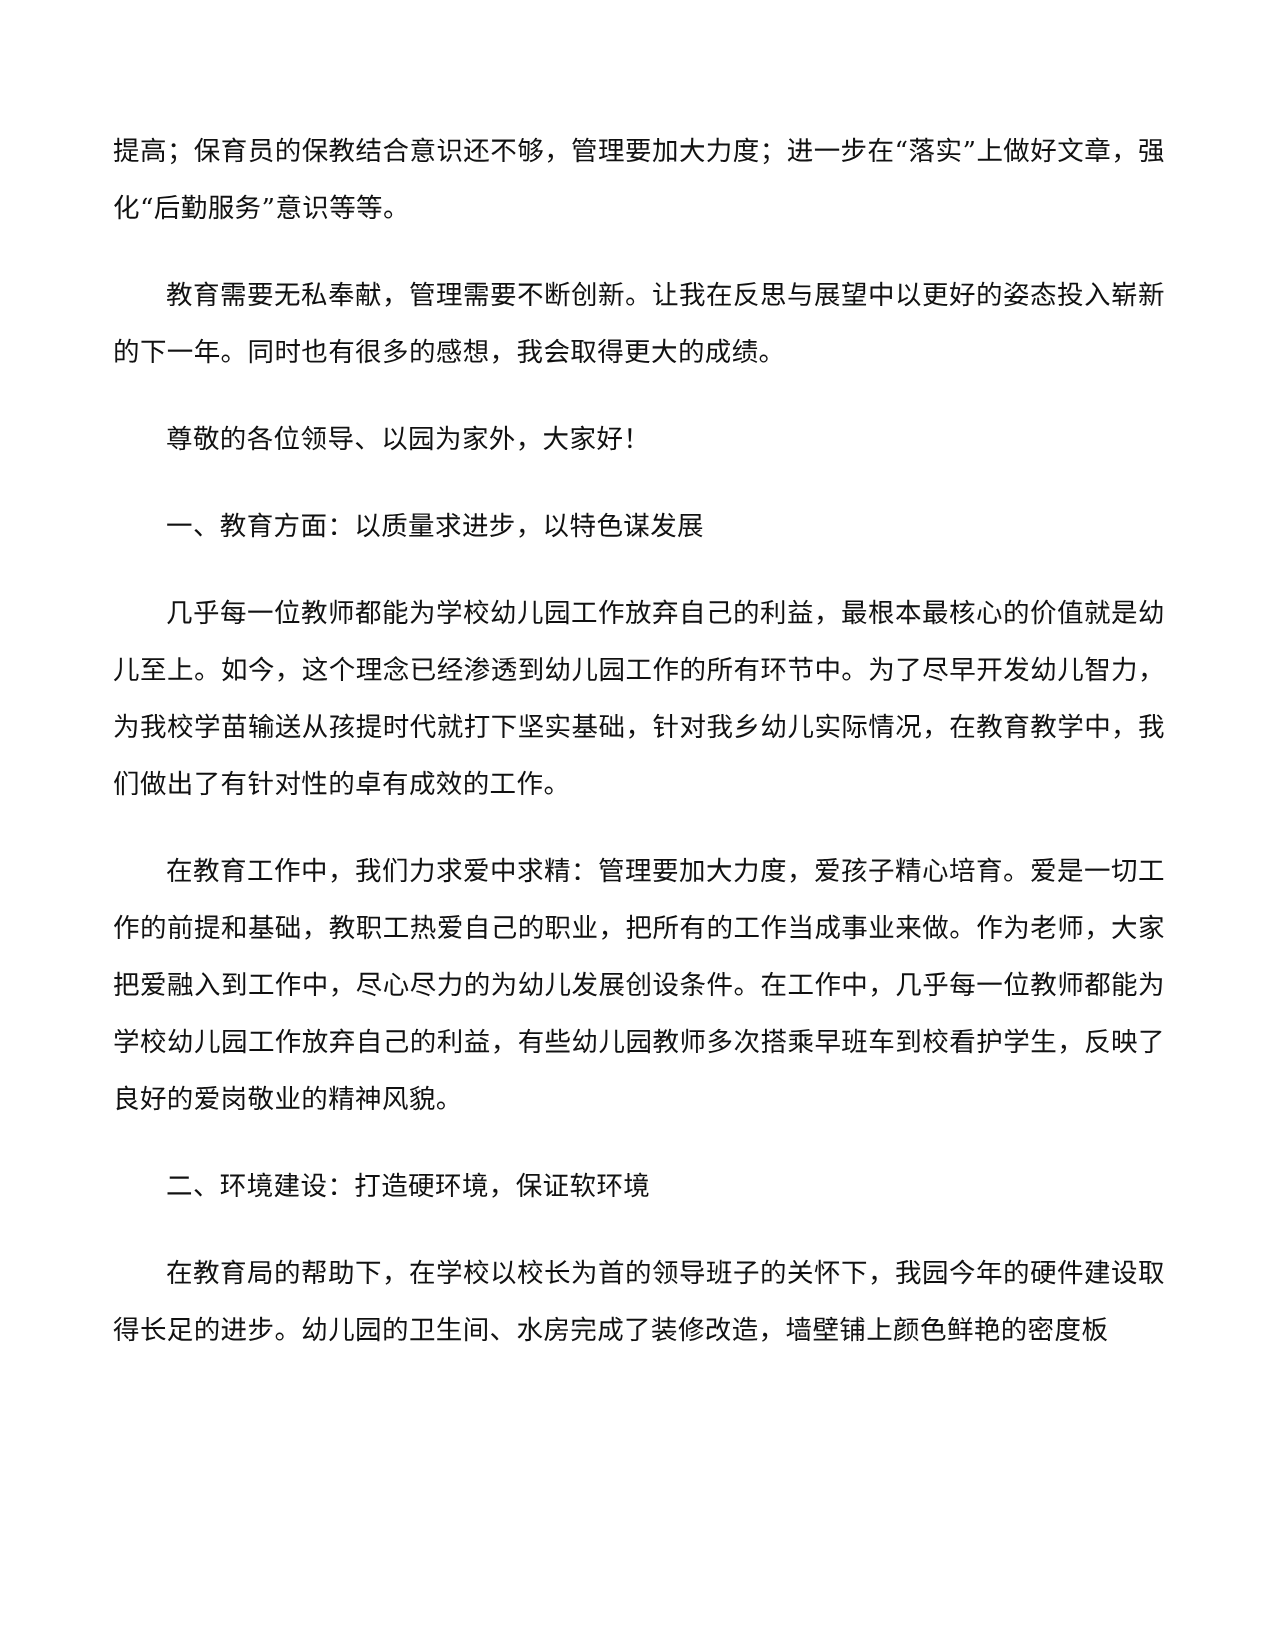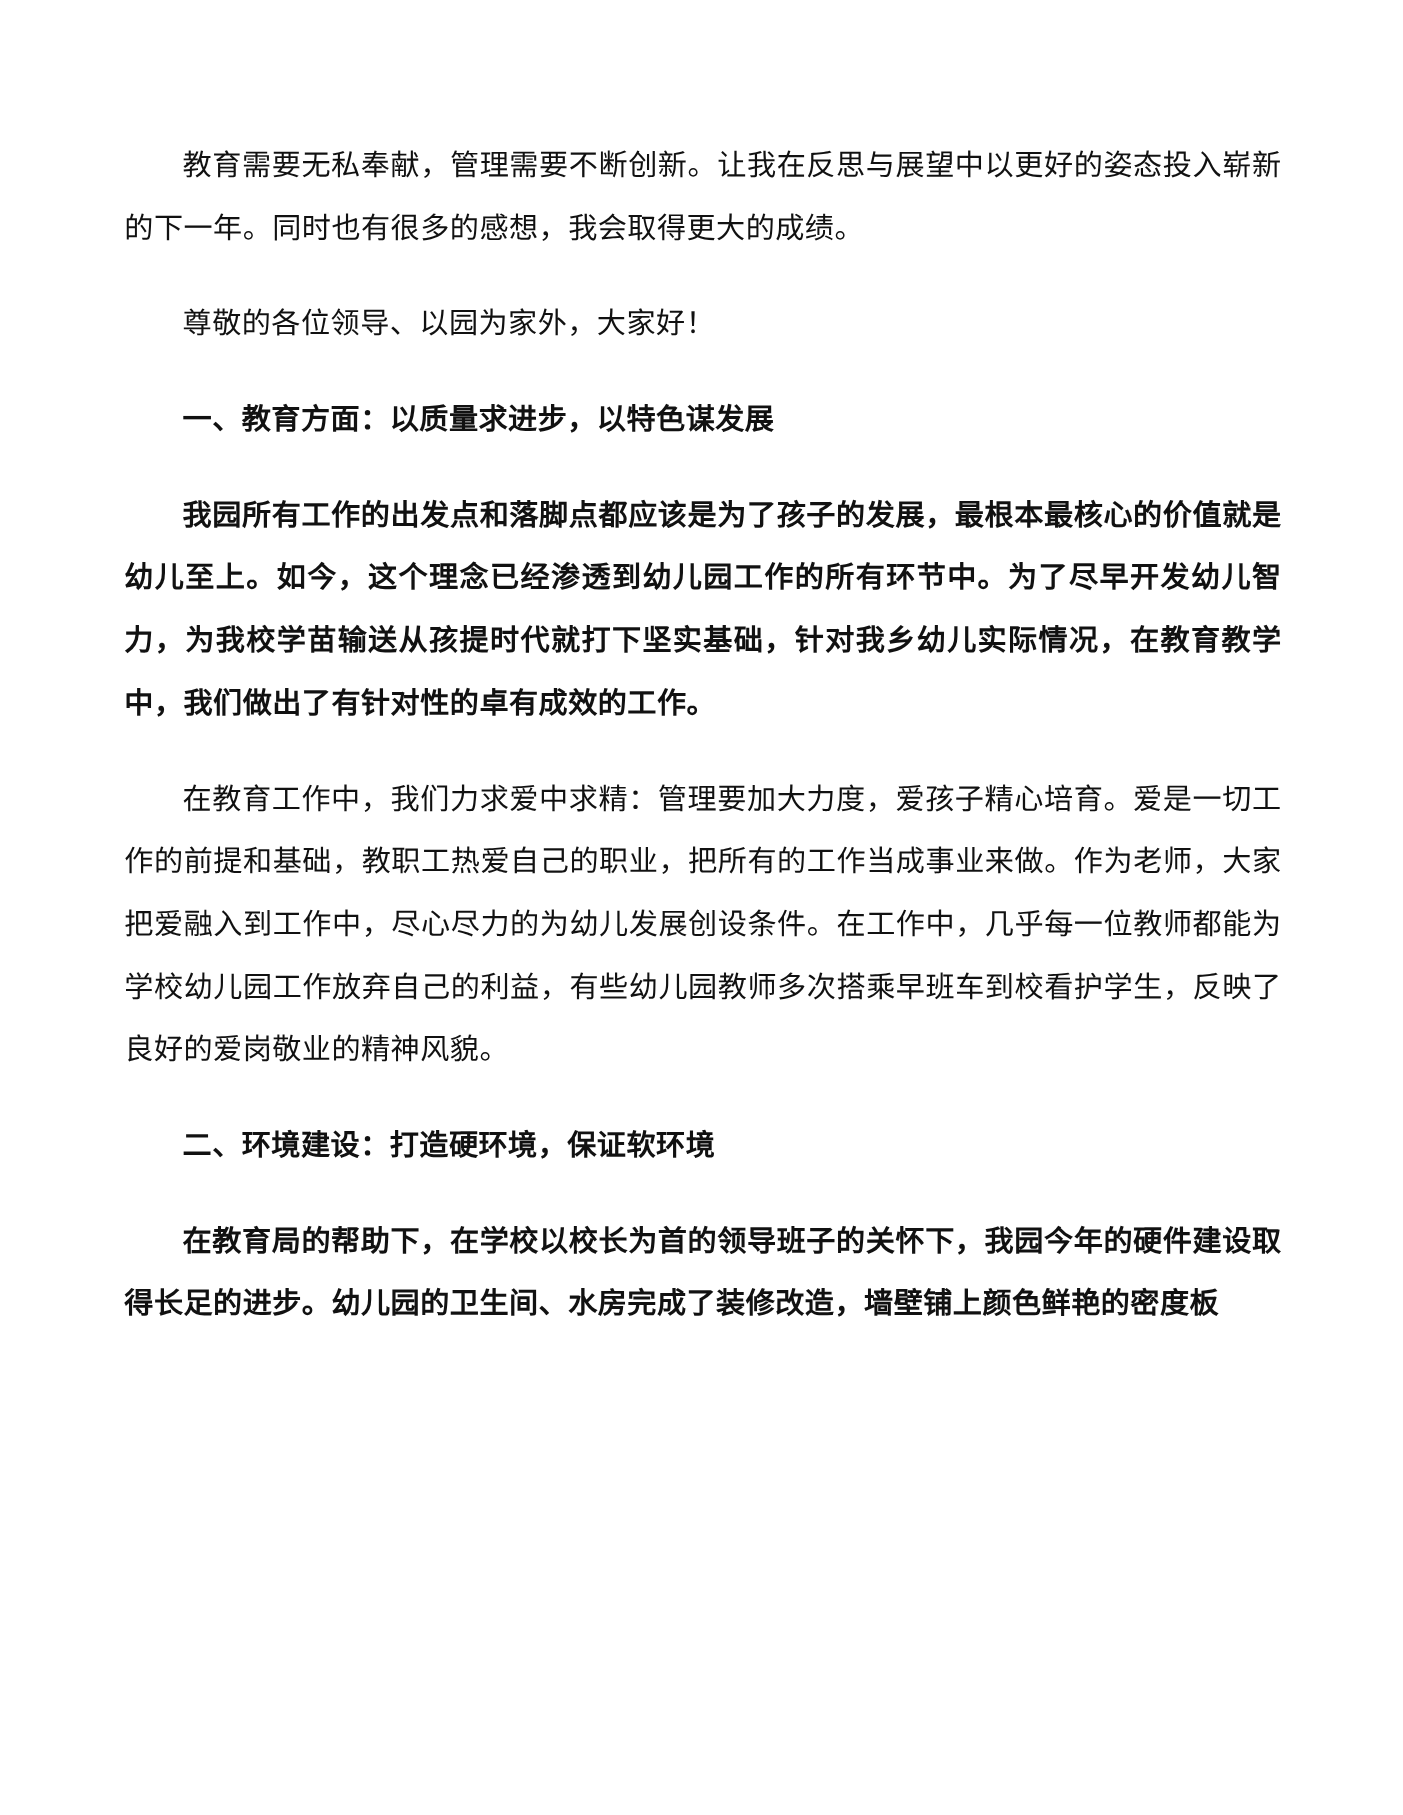--- a/index.html
+++ b/index.html
@@ -47,38 +47,38 @@
   p.heading {
     margin: 0;
     padding: 0;
     text-indent: 2em;
     letter-spacing: 0.4px;
     word-break: break-all;
   }
   p.heading + p.para,
   p.para + p.heading {
     margin-top: 30px;
-    font-weight: bold;
   }
 </style>
 </head>
 <body>
 
 <div class="page">
   <div class="doc-body">
 
+    <p class="para cont">提高；保育员的保教结合意识还不够，管理要加大力度；进一步在“落实”上做好文章，强化“后勤服务”意识等等。</p>
 
     <p class="para">教育需要无私奉献，管理需要不断创新。让我在反思与展望中以更好的姿态投入崭新的下一年。同时也有很多的感想，我会取得更大的成绩。</p>
 
     <p class="para">尊敬的各位领导、以园为家外，大家好！</p>
 
 
     <p class="heading">一、教育方面：以质量求进步，以特色谋发展</p>
 
-    <p class="para">我园所有工作的出发点和落脚点都应该是为了孩子的发展，最根本最核心的价值就是幼儿至上。如今，这个理念已经渗透到幼儿园工作的所有环节中。为了尽早开发幼儿智力，为我校学苗输送从孩提时代就打下坚实基础，针对我乡幼儿实际情况，在教育教学中，我们做出了有针对性的卓有成效的工作。</p>
+    <p class="para">几乎每一位教师都能为学校幼儿园工作放弃自己的利益，最根本最核心的价值就是幼儿至上。如今，这个理念已经渗透到幼儿园工作的所有环节中。为了尽早开发幼儿智力，为我校学苗输送从孩提时代就打下坚实基础，针对我乡幼儿实际情况，在教育教学中，我们做出了有针对性的卓有成效的工作。</p>
 
     <p class="para">在教育工作中，我们力求爱中求精：管理要加大力度，爱孩子精心培育。爱是一切工作的前提和基础，教职工热爱自己的职业，把所有的工作当成事业来做。作为老师，大家把爱融入到工作中，尽心尽力的为幼儿发展创设条件。在工作中，几乎每一位教师都能为学校幼儿园工作放弃自己的利益，有些幼儿园教师多次搭乘早班车到校看护学生，反映了良好的爱岗敬业的精神风貌。</p>
 
 
     <p class="heading">二、环境建设：打造硬环境，保证软环境</p>
 
     <p class="para">在教育局的帮助下，在学校以校长为首的领导班子的关怀下，我园今年的硬件建设取得长足的进步。幼儿园的卫生间、水房完成了装修改造，墙壁铺上颜色鲜艳的密度板</p>
 
   </div>
 </div>

